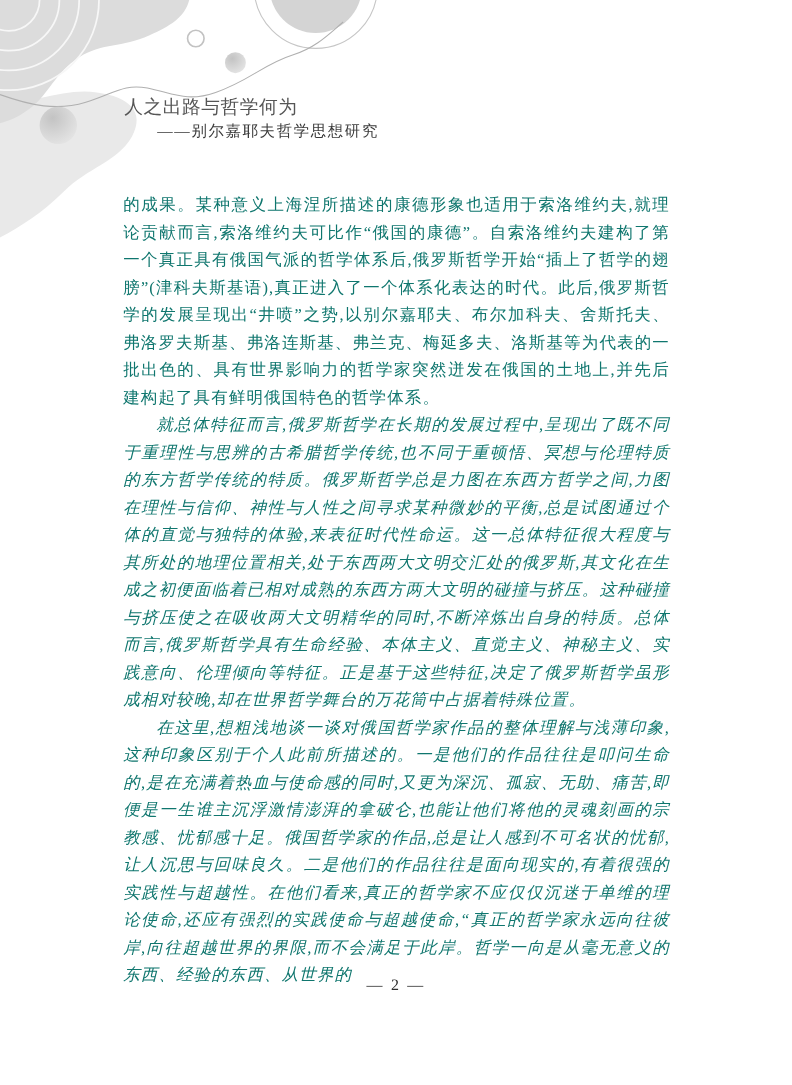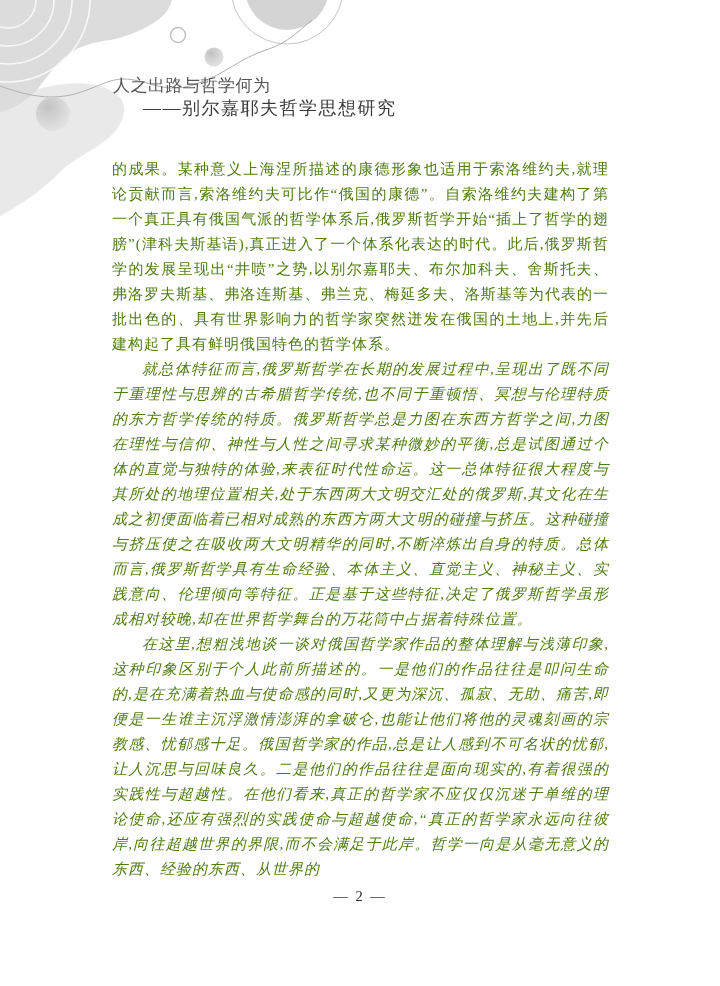--- a/index.html
+++ b/index.html
@@ -12,46 +12,46 @@
     font-family: "Liberation Serif", serif;
   }
   .decor {
     position: absolute;
     top: 0; left: 0;
     pointer-events: none;
   }
   .title-block {
     position: absolute;
     left: 113px;
-    top: 76px;
+    top: 88px;
   }
   .doc-title {
     font-family: "Liberation Sans", sans-serif;
     font-size: 17px;
     line-height: 19px;
     color: #565656;
     letter-spacing: 0.5px;
   }
   .doc-subtitle {
     margin-top: 5px;
     margin-left: 30px;
     font-family: "Liberation Serif", serif;
-    font-size: 18px;
+    font-size: 14px;
     line-height: 17px;
     color: #3a3a3a;
     letter-spacing: 1.5px;
   }
   .body-text {
     position: absolute;
     left: 112px;
-    top: 157px;
+    top: 175px;
     width: 497px;
     font-size: 15px;
     line-height: 25px;
-    color: #4d7c0f;
+    color: #0f766e;
     text-align: justify;
     text-justify: inter-character;
     letter-spacing: 1px;
   }
   .body-text p { margin: 0; padding: 0; }
   .body-text p.indent { text-indent: 2em; font-style: italic; }
   .footer {
     position: absolute;
     top: 888px;
     left: 0;

